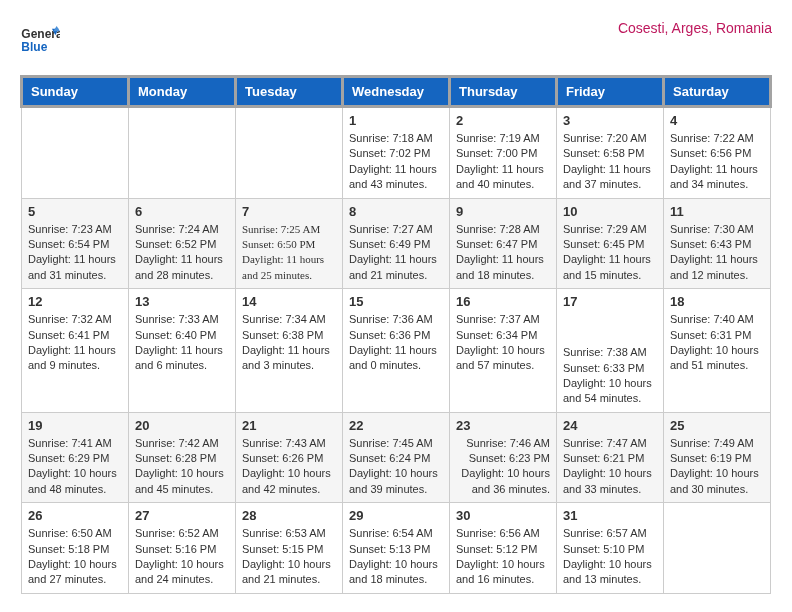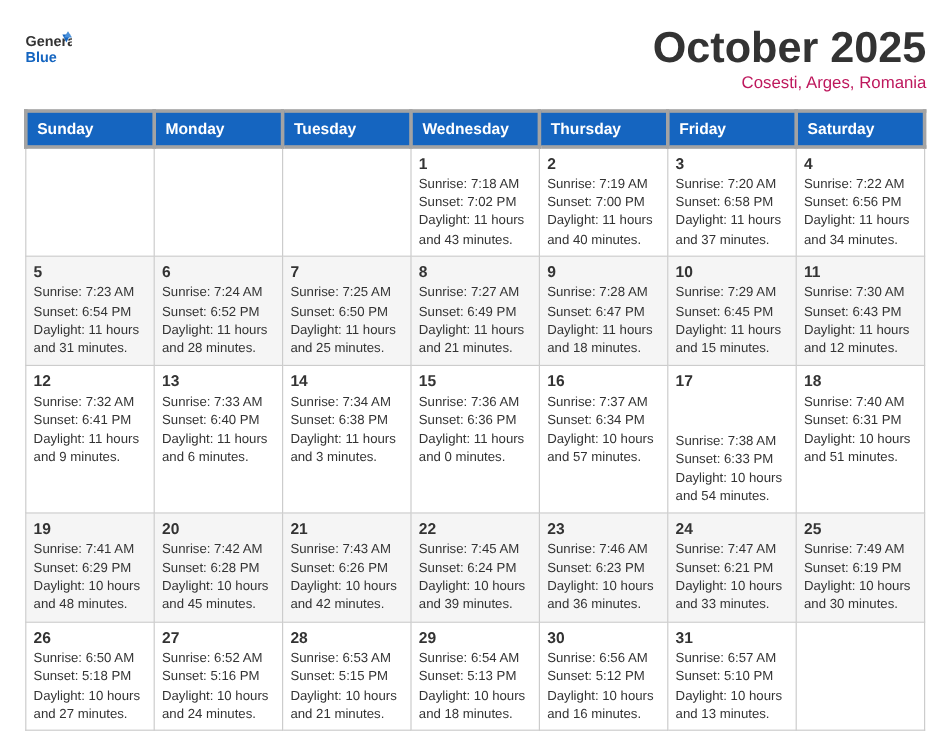--- a/index.html
+++ b/index.html
@@ -85,21 +85,20 @@
 <div class="header">
   <div class="logo-wrapper">
     <svg class="logo-svg" viewBox="0 0 60 50">
       <text x="2" y="22" font-family="Arial" font-weight="bold" font-size="18" fill="#333">General</text>
       <text x="2" y="42" font-family="Arial" font-weight="bold" font-size="18" fill="#1565c0">Blue</text>
       <polygon points="48,8 58,8 53,18" fill="#1565c0"></polygon>
       <polygon points="50,12 60,12 55,4" fill="#4a90d9"></polygon>
     </svg>
   </div>
   <div class="title-block">
-    <div class="month-title">October 2025</div>
     <div class="subtitle">Cosesti, Arges, Romania</div>
   </div>
 </div>
 
 <table class="calendar">
   <thead>
     <tr>
     <th>Sunday</th>
         <th>Monday</th>
         <th>Tuesday</th>
@@ -153,21 +152,21 @@
         </td>
         <td>
           <span class="day-num">6</span>
           <div class="day-info" style="white-space: pre-line;">Sunrise: 7:24 AM
 Sunset: 6:52 PM
 Daylight: 11 hours
 and 28 minutes.</div>
         </td>
         <td>
           <span class="day-num">7</span>
-          <div class="day-info" style="white-space: pre-line;">Sunrise: 7:25 AM
+          <div class="day-info" style="white-space: pre-line; font-family: Liberation Serif, serif;">Sunrise: 7:25 AM
 Sunset: 6:50 PM
 Daylight: 11 hours
 and 25 minutes.</div>
         </td>
         <td>
           <span class="day-num">8</span>
           <div class="day-info" style="white-space: pre-line;">Sunrise: 7:27 AM
 Sunset: 6:49 PM
 Daylight: 11 hours
 and 21 minutes.</div>
@@ -269,21 +268,21 @@
         </td>
         <td>
           <span class="day-num">22</span>
           <div class="day-info" style="white-space: pre-line;">Sunrise: 7:45 AM
 Sunset: 6:24 PM
 Daylight: 10 hours
 and 39 minutes.</div>
         </td>
         <td>
           <span class="day-num">23</span>
-          <div class="day-info" style="white-space: pre-line;">Sunrise: 7:46 AM
+          <div class="day-info" style="white-space: pre-line; text-align: right;">Sunrise: 7:46 AM
 Sunset: 6:23 PM
 Daylight: 10 hours
 and 36 minutes.</div>
         </td>
         <td>
           <span class="day-num">24</span>
           <div class="day-info" style="white-space: pre-line;">Sunrise: 7:47 AM
 Sunset: 6:21 PM
 Daylight: 10 hours
 and 33 minutes.</div>

